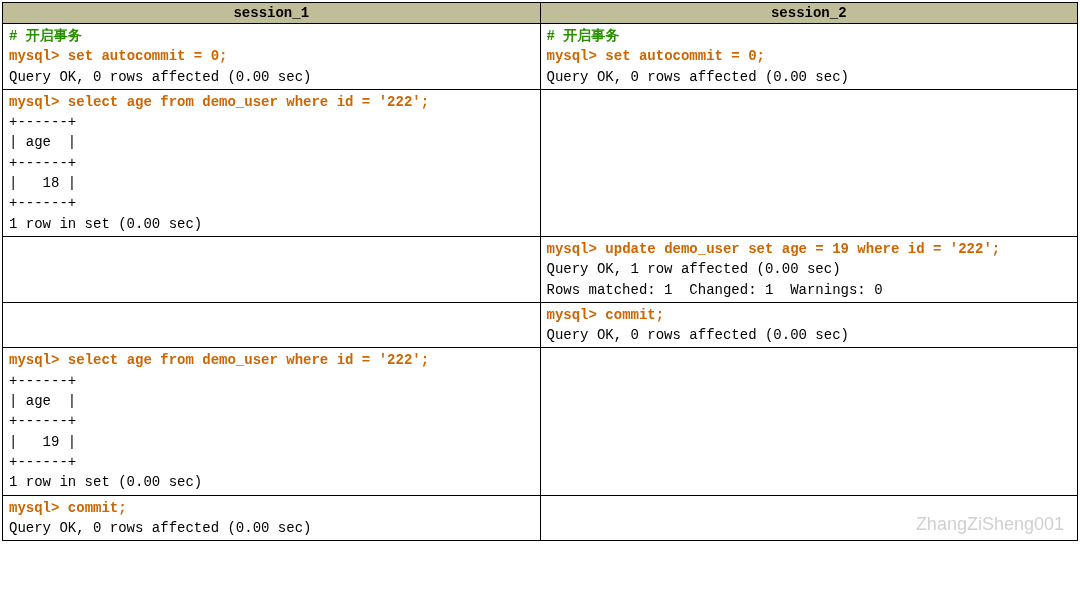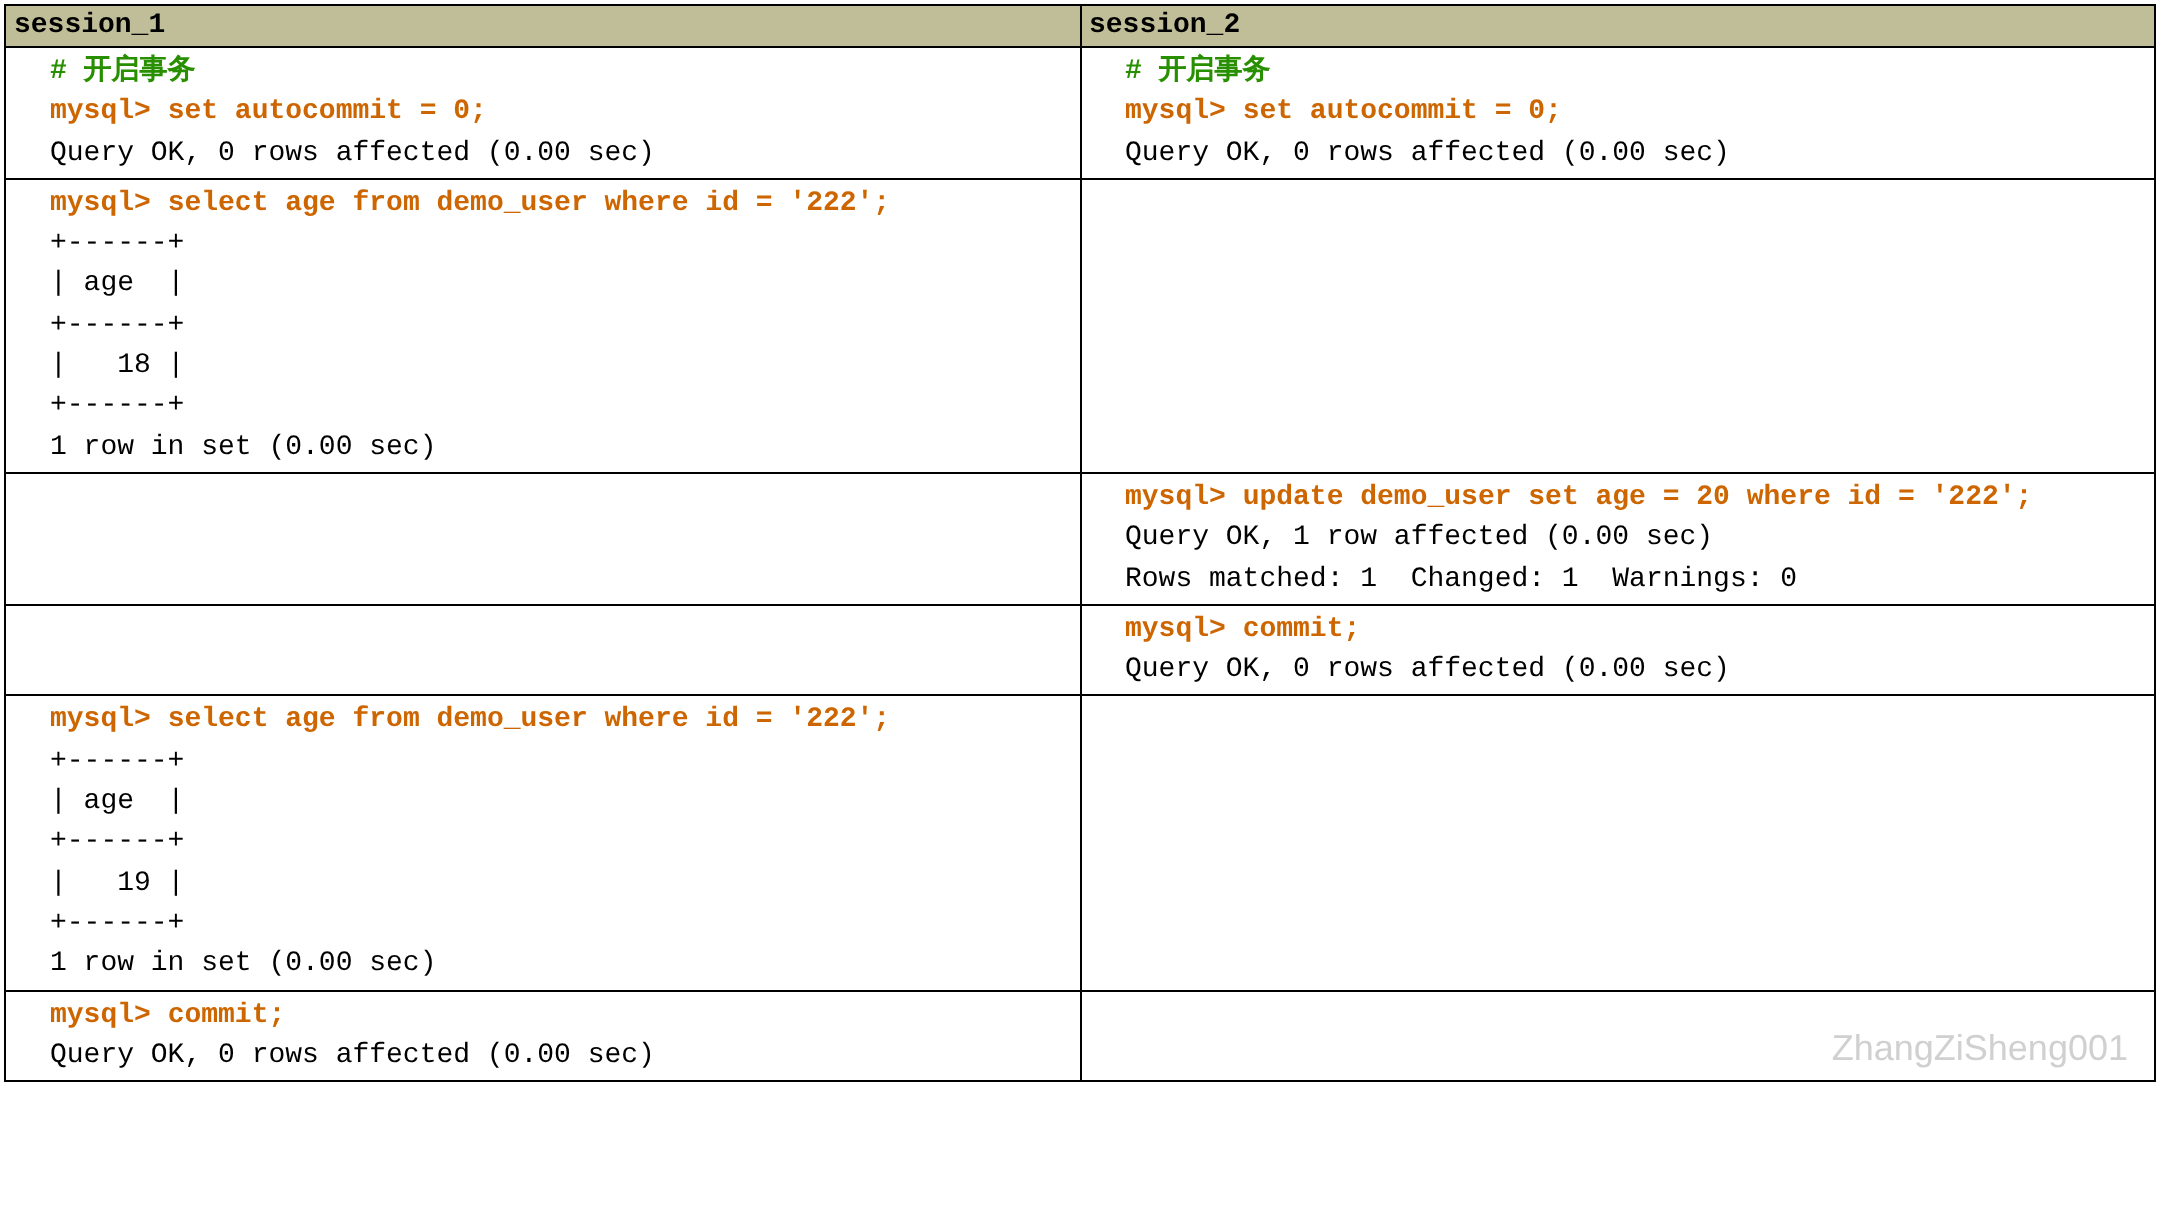--- a/index.html
+++ b/index.html
@@ -12,28 +12,28 @@
     }
     table {
       width: 1076px;
       border-collapse: collapse;
       table-layout: fixed;
       margin: 2px;
     }
     th {
       background: #c0be98;
       font-weight: bold;
-      text-align: left;
+      text-align: center;
       border: 1px solid #000;
       padding: 2px 4px;
       font-family: "Courier New", Consolas, monospace;
     }
     td {
       border: 1px solid #000;
-      padding: 2px 22px;
+      padding: 2px 6px;
       vertical-align: top;
       white-space: pre;
       line-height: 1.45;
     }
     .comment { color: #289000; font-weight: bold; }
     .prompt { color: #cd6600; font-weight: bold; }
     .cmd { color: #cd6600; font-weight: bold; }
     .plain { color: #000; }
     .watermark {
       position: absolute;
@@ -77,21 +77,21 @@
 | age  |
 +------+
 |   18 |
 +------+
 1 row in set (0.00 sec)</span></td>
       <td></td>
     </tr>
 
     <tr>
       <td></td>
-      <td><span class="prompt">mysql&gt;</span><span class="cmd"> update demo_user set age = 20 where id = '222';</span>
+      <td><span class="prompt">mysql&gt;</span><span class="cmd"> update demo_user set age = 19 where id = '222';</span>
 <span class="plain">Query OK, 1 row affected (0.00 sec)
 Rows matched: 1  Changed: 1  Warnings: 0</span></td>
     </tr>
 
     <tr>
       <td></td>
       <td><span class="prompt">mysql&gt;</span><span class="cmd"> commit;</span>
 <span class="plain">Query OK, 0 rows affected (0.00 sec)</span></td>
     </tr>
 

